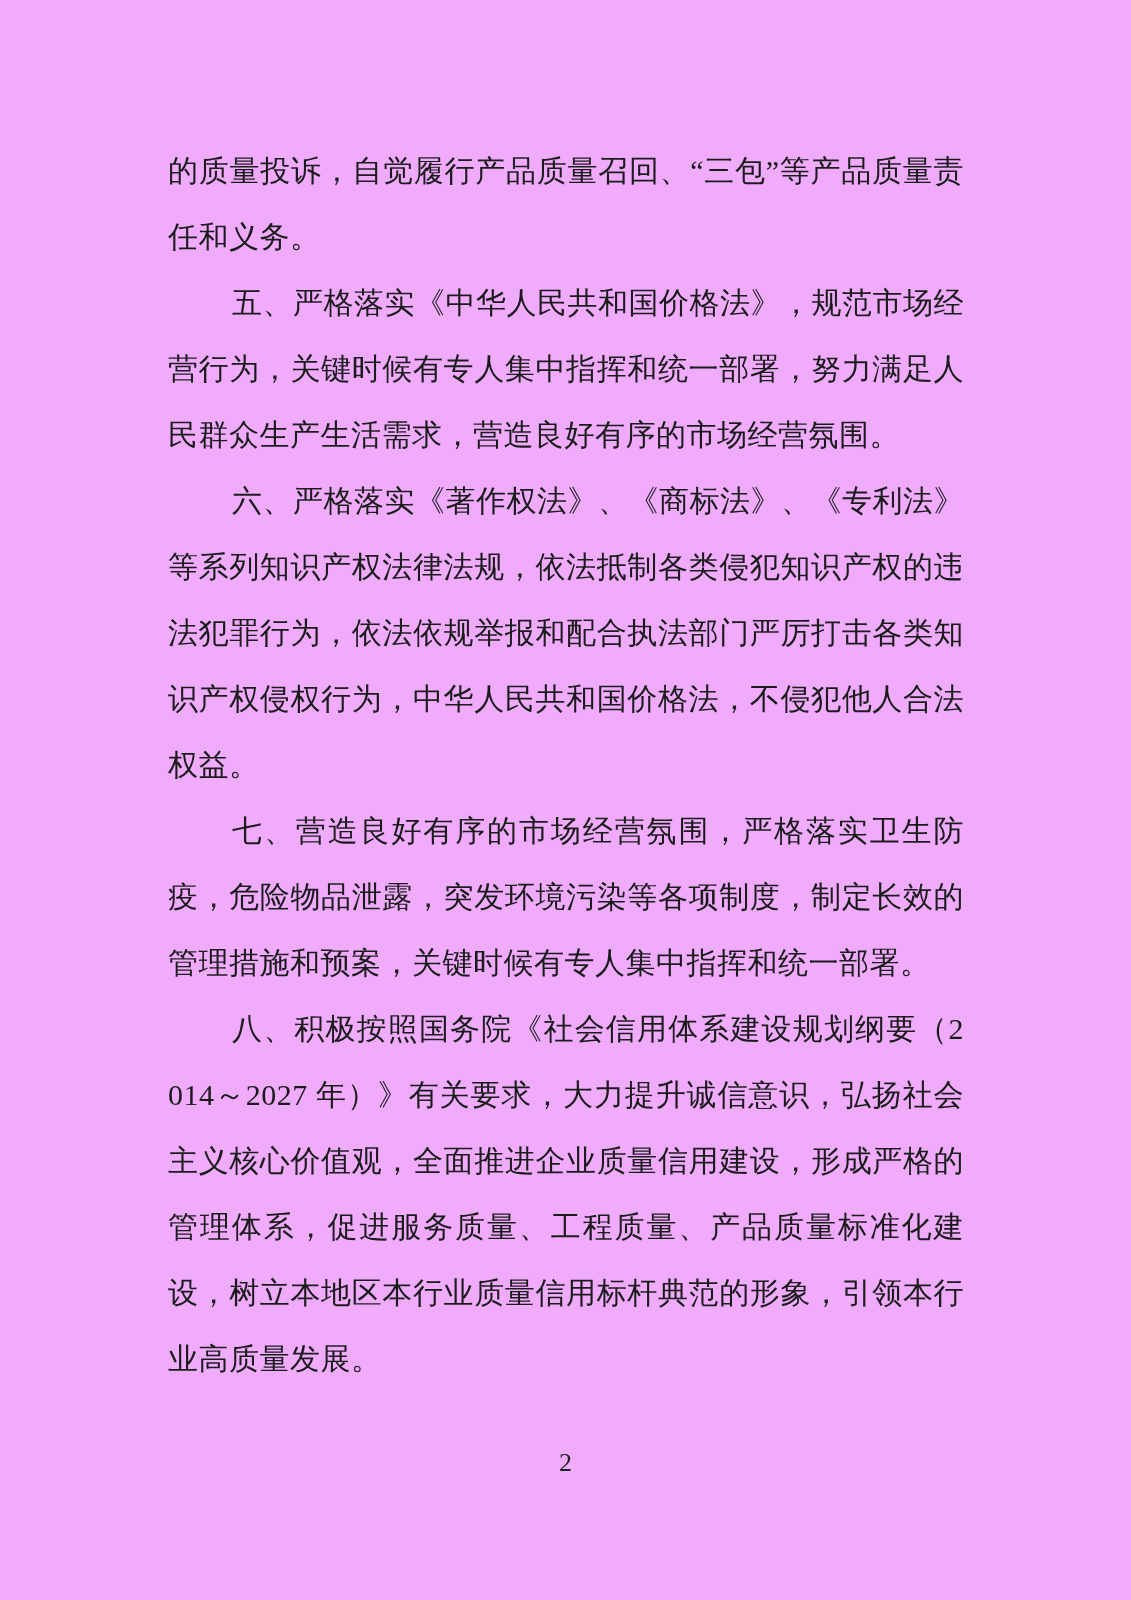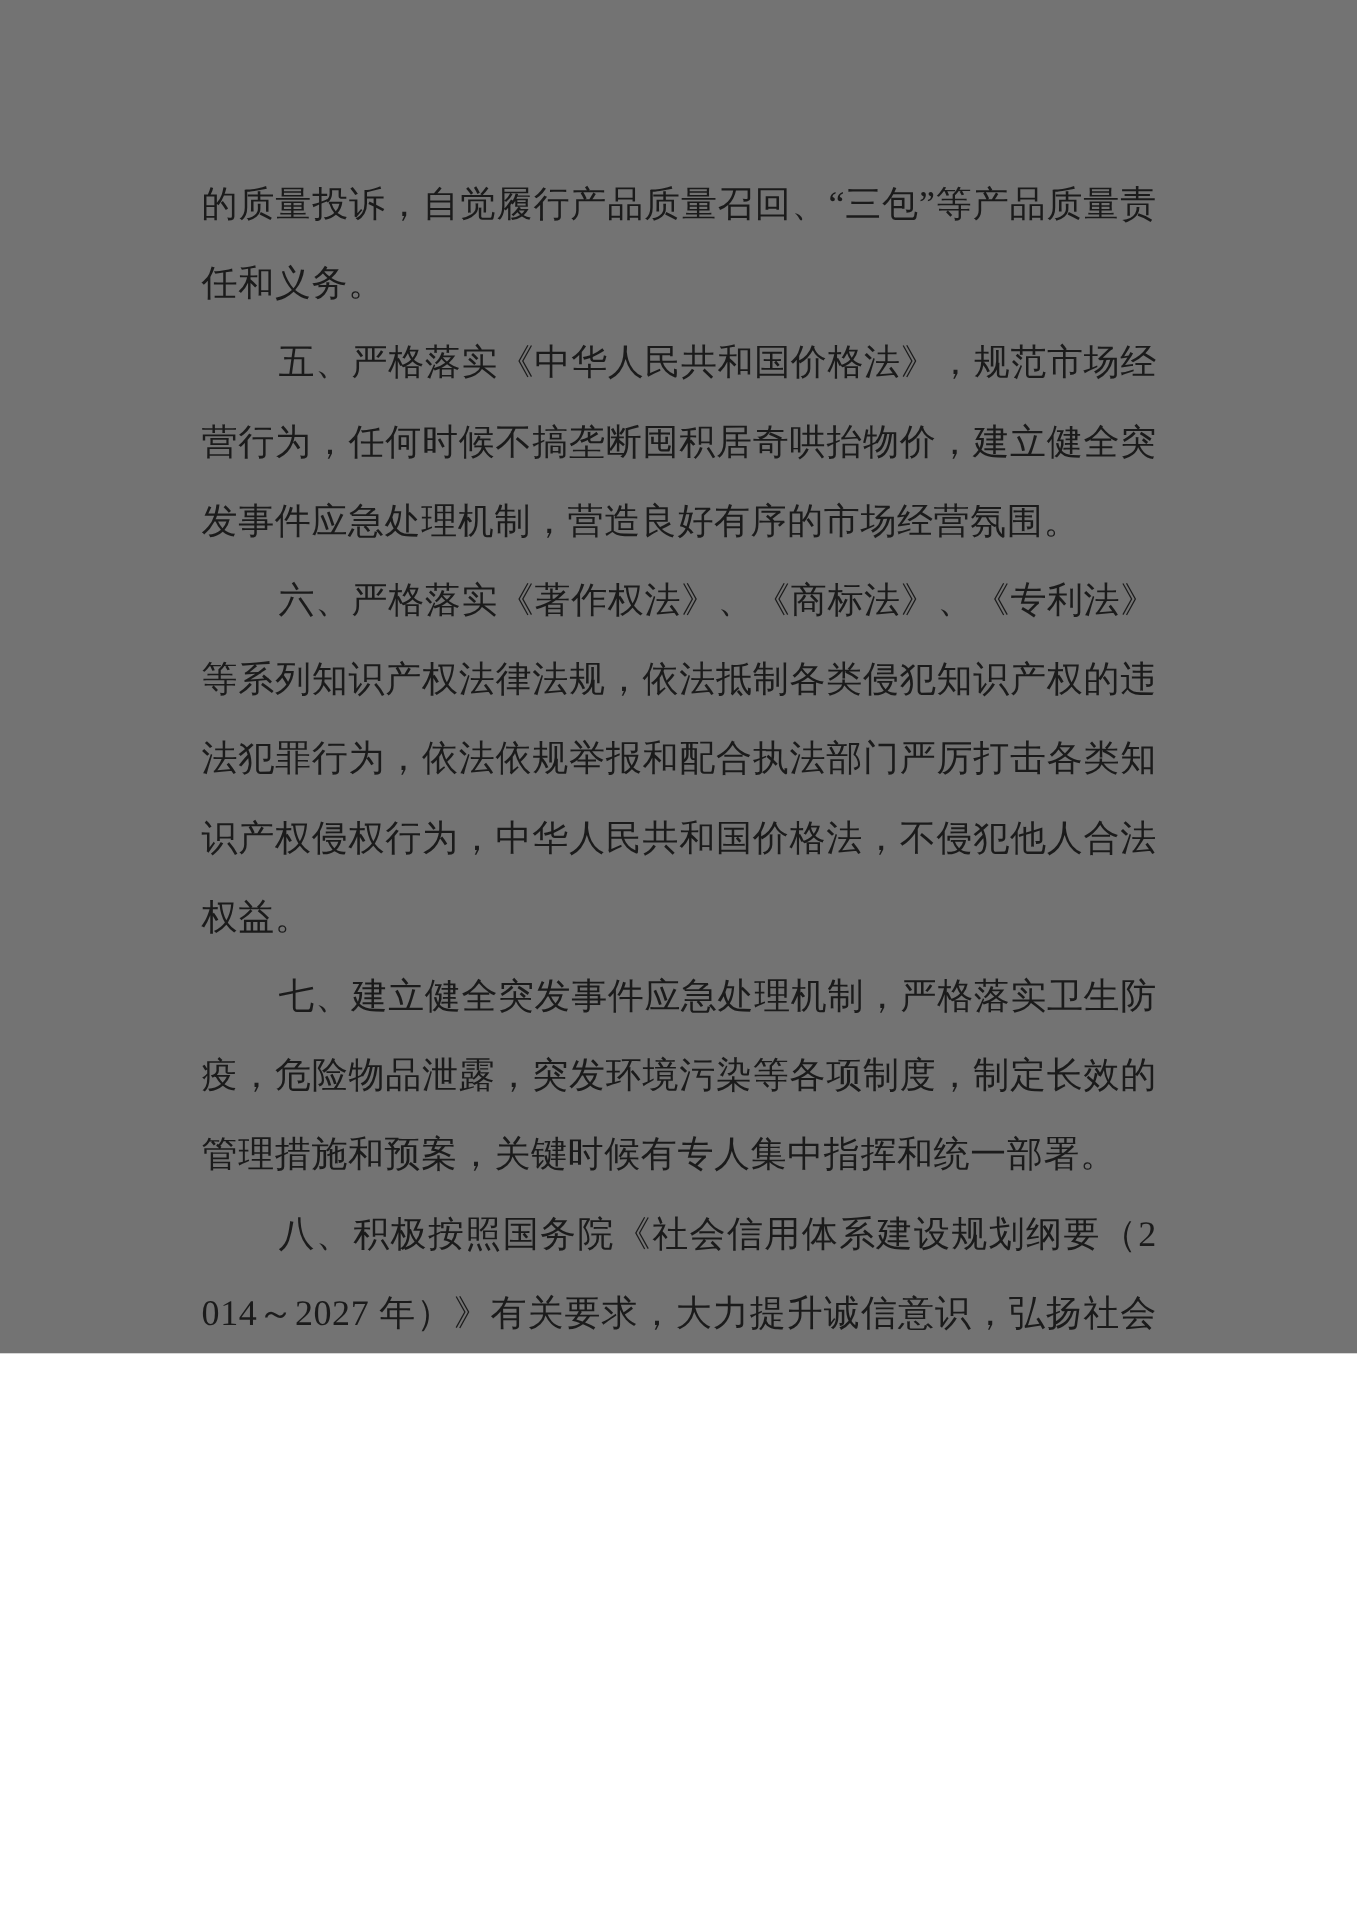--- a/index.html
+++ b/index.html
@@ -3,22 +3,22 @@
 <meta charset="utf-8">
 <style>
   html, body {
     margin: 0;
     padding: 0;
     background: #ffffff;
   }
   .page {
     position: relative;
     width: 1131px;
-    height: 1128px;
-    background: #737373;
+    height: 1600px;
+    background: #f0abfc;
     font-family: "Liberation Serif", serif;
     color: #1b1b1b;
     overflow: hidden;
   }
   .content {
     position: absolute;
     left: 168px;
     top: 138px;
     width: 796px;
   }
@@ -45,20 +45,20 @@
     letter-spacing: 0;
     color: #222222;
   }
 </style>
 </head>
 <body>
 
 <div class="page">
   <div class="content">
     <p>的质量投诉，自觉履行产品质量召回、“三包”等产品质量责任和义务。</p>
-    <p class="indented">五、严格落实《中华人民共和国价格法》，规范市场经营行为，任何时候不搞垄断囤积居奇哄抬物价，建立健全突发事件应急处理机制，营造良好有序的市场经营氛围。</p>
+    <p class="indented">五、严格落实《中华人民共和国价格法》，规范市场经营行为，关键时候有专人集中指挥和统一部署，努力满足人民群众生产生活需求，营造良好有序的市场经营氛围。</p>
     <p class="indented">六、严格落实《著作权法》、《商标法》、《专利法》等系列知识产权法律法规，依法抵制各类侵犯知识产权的违法犯罪行为，依法依规举报和配合执法部门严厉打击各类知识产权侵权行为，中华人民共和国价格法，不侵犯他人合法权益。</p>
-    <p class="indented">七、建立健全突发事件应急处理机制，严格落实卫生防疫，危险物品泄露，突发环境污染等各项制度，制定长效的管理措施和预案，关键时候有专人集中指挥和统一部署。</p>
+    <p class="indented">七、营造良好有序的市场经营氛围，严格落实卫生防疫，危险物品泄露，突发环境污染等各项制度，制定长效的管理措施和预案，关键时候有专人集中指挥和统一部署。</p>
     <p class="indented">八、积极按照国务院《社会信用体系建设规划纲要（2014～2027 年）》有关要求，大力提升诚信意识，弘扬社会主义核心价值观，全面推进企业质量信用建设，形成严格的管理体系，促进服务质量、工程质量、产品质量标准化建设，树立本地区本行业质量信用标杆典范的形象，引领本行业高质量发展。</p>
   </div>
 
   <div class="page-footer">2</div>
 </div>
 
 </body></html>

